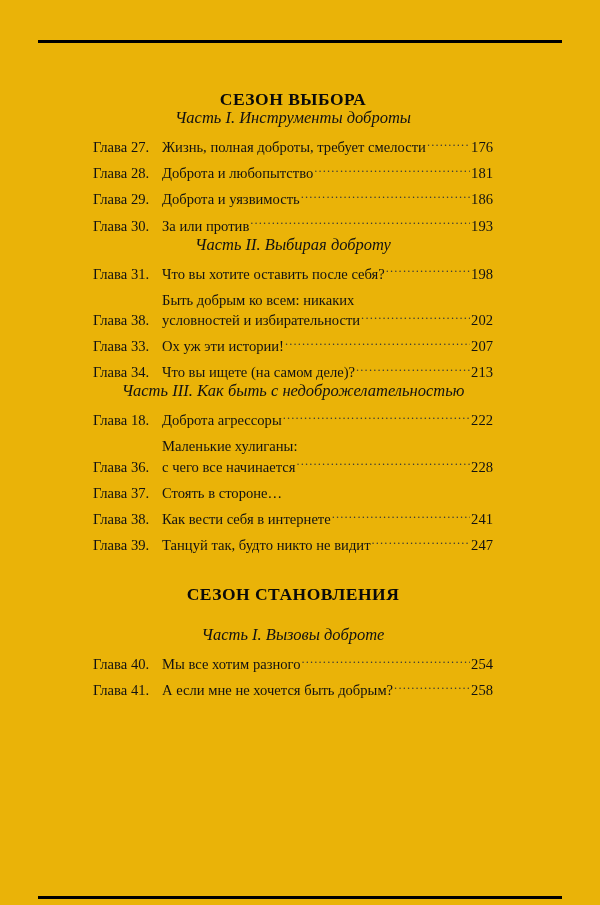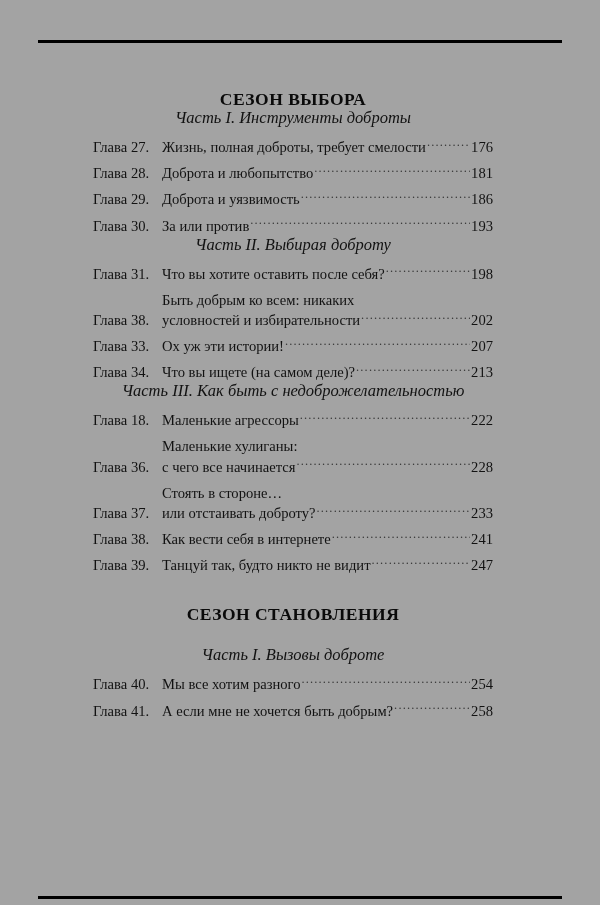--- a/index.html
+++ b/index.html
@@ -15,21 +15,21 @@
     font-family: "Liberation Serif", "DejaVu Serif", serif;
     color: #121212;
     -webkit-font-smoothing: antialiased;
   }
 
   .page {
     position: relative;
     width: 600px;
     height: 905px;
     box-sizing: border-box;
-    background: #a3a3a3;
+    background: #eab308;
   }
 
   
   .rule {
     position: absolute;
     left: 38px;
     width: 524px;
     height: 3px;
     background: #000000;
   }
@@ -254,21 +254,21 @@
       </div>
 
       <div class="part-block">
         <div class="part-title">Часть III. Как быть с недоброжелательностью</div>
         <div class="entries">
 
           <div class="entry">
             <span class="entry-label">Глава 18.</span>
             <span class="entry-body">
               <span class="entry-line">
-                <span class="entry-text">Маленькие агрессоры</span>
+                <span class="entry-text">Доброта агрессоры</span>
                 <span class="leaders"></span>
                 <span class="entry-page">222</span>
               </span>
             </span>
           </div>
 
           <div class="entry">
             <span class="entry-label">Глава 36.</span>
             <span class="entry-body">
               <span class="entry-line no-leaders">
@@ -280,25 +280,20 @@
                 <span class="entry-page">228</span>
               </span>
             </span>
           </div>
 
           <div class="entry">
             <span class="entry-label">Глава 37.</span>
             <span class="entry-body">
               <span class="entry-line no-leaders">
                 <span class="entry-text">Стоять в стороне…</span>
-              </span>
-              <span class="entry-line">
-                <span class="entry-text">или отстаивать доброту?</span>
-                <span class="leaders"></span>
-                <span class="entry-page">233</span>
               </span>
             </span>
           </div>
 
           <div class="entry">
             <span class="entry-label">Глава 38.</span>
             <span class="entry-body">
               <span class="entry-line">
                 <span class="entry-text">Как вести себя в интернете</span>
                 <span class="leaders"></span>

